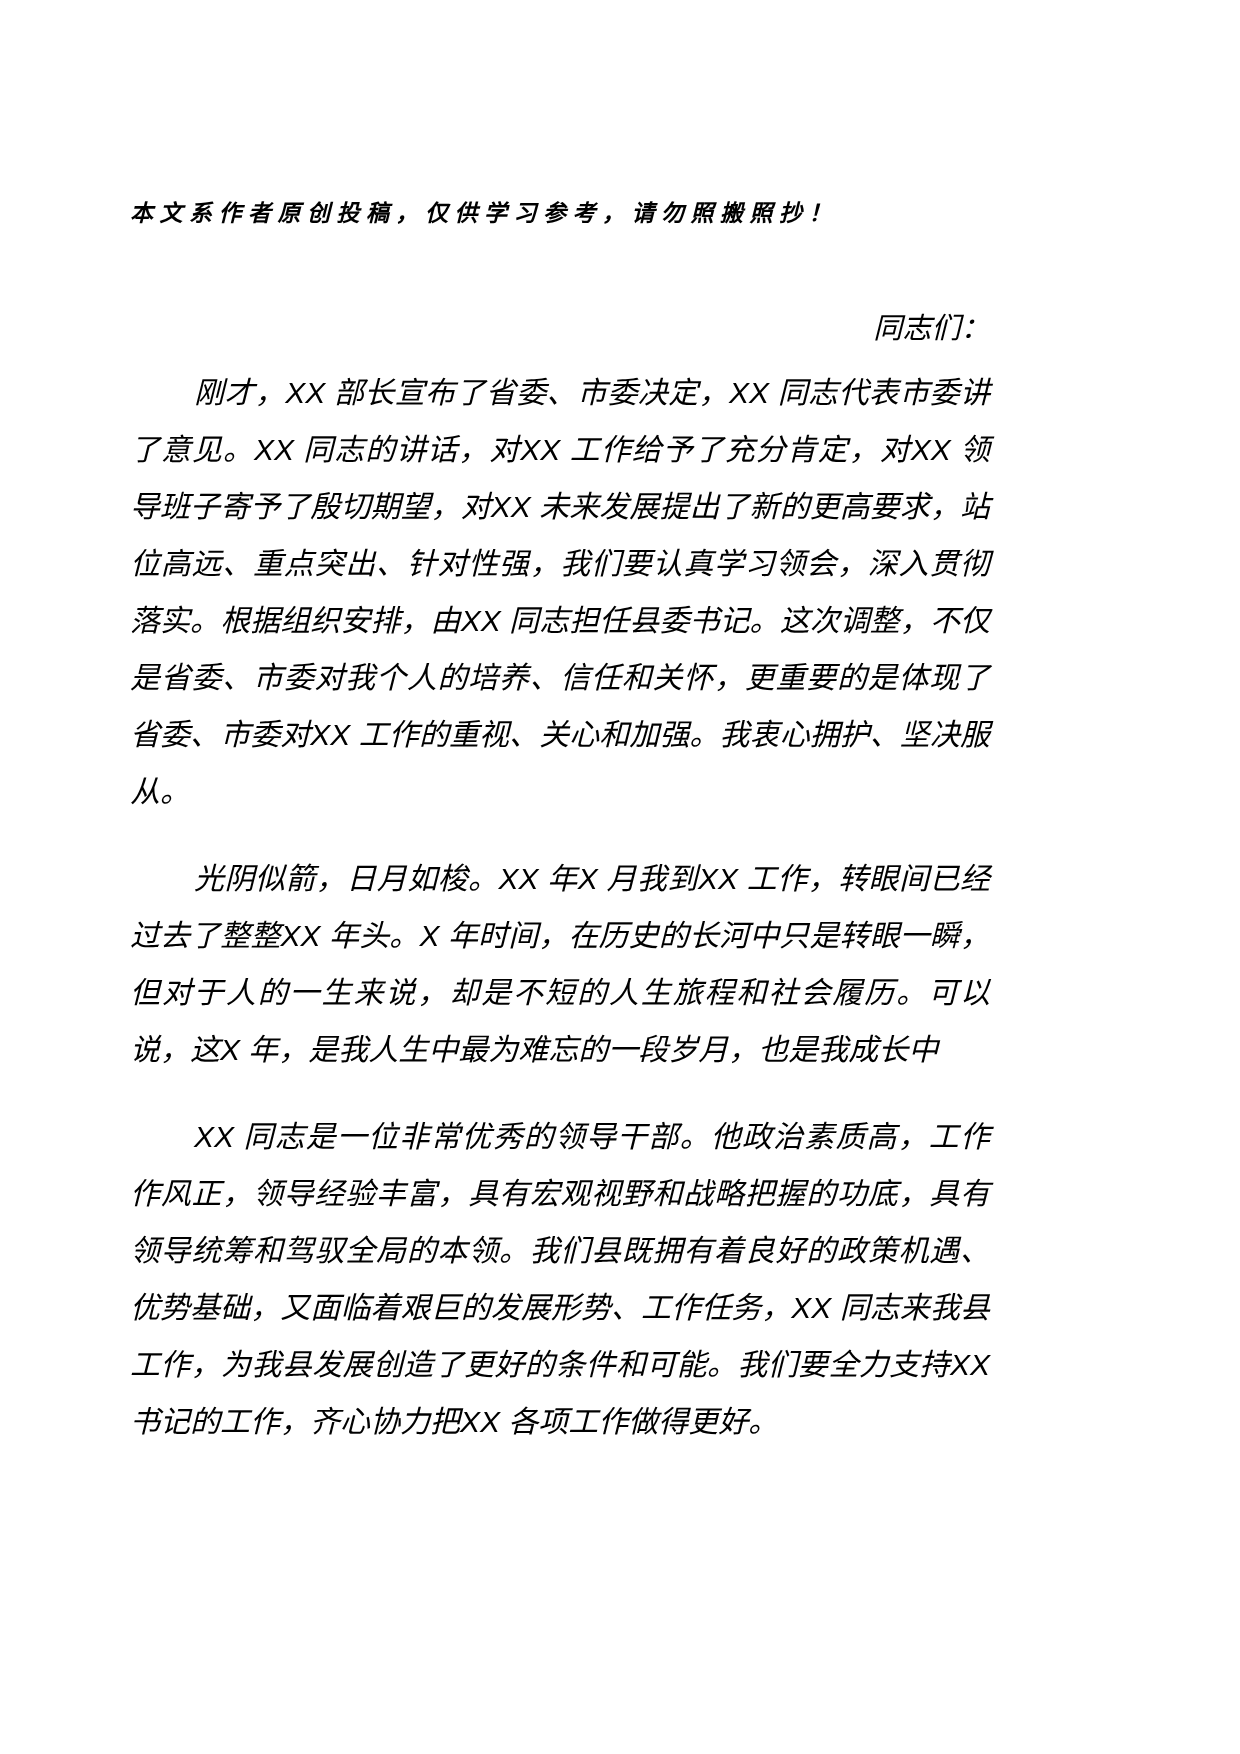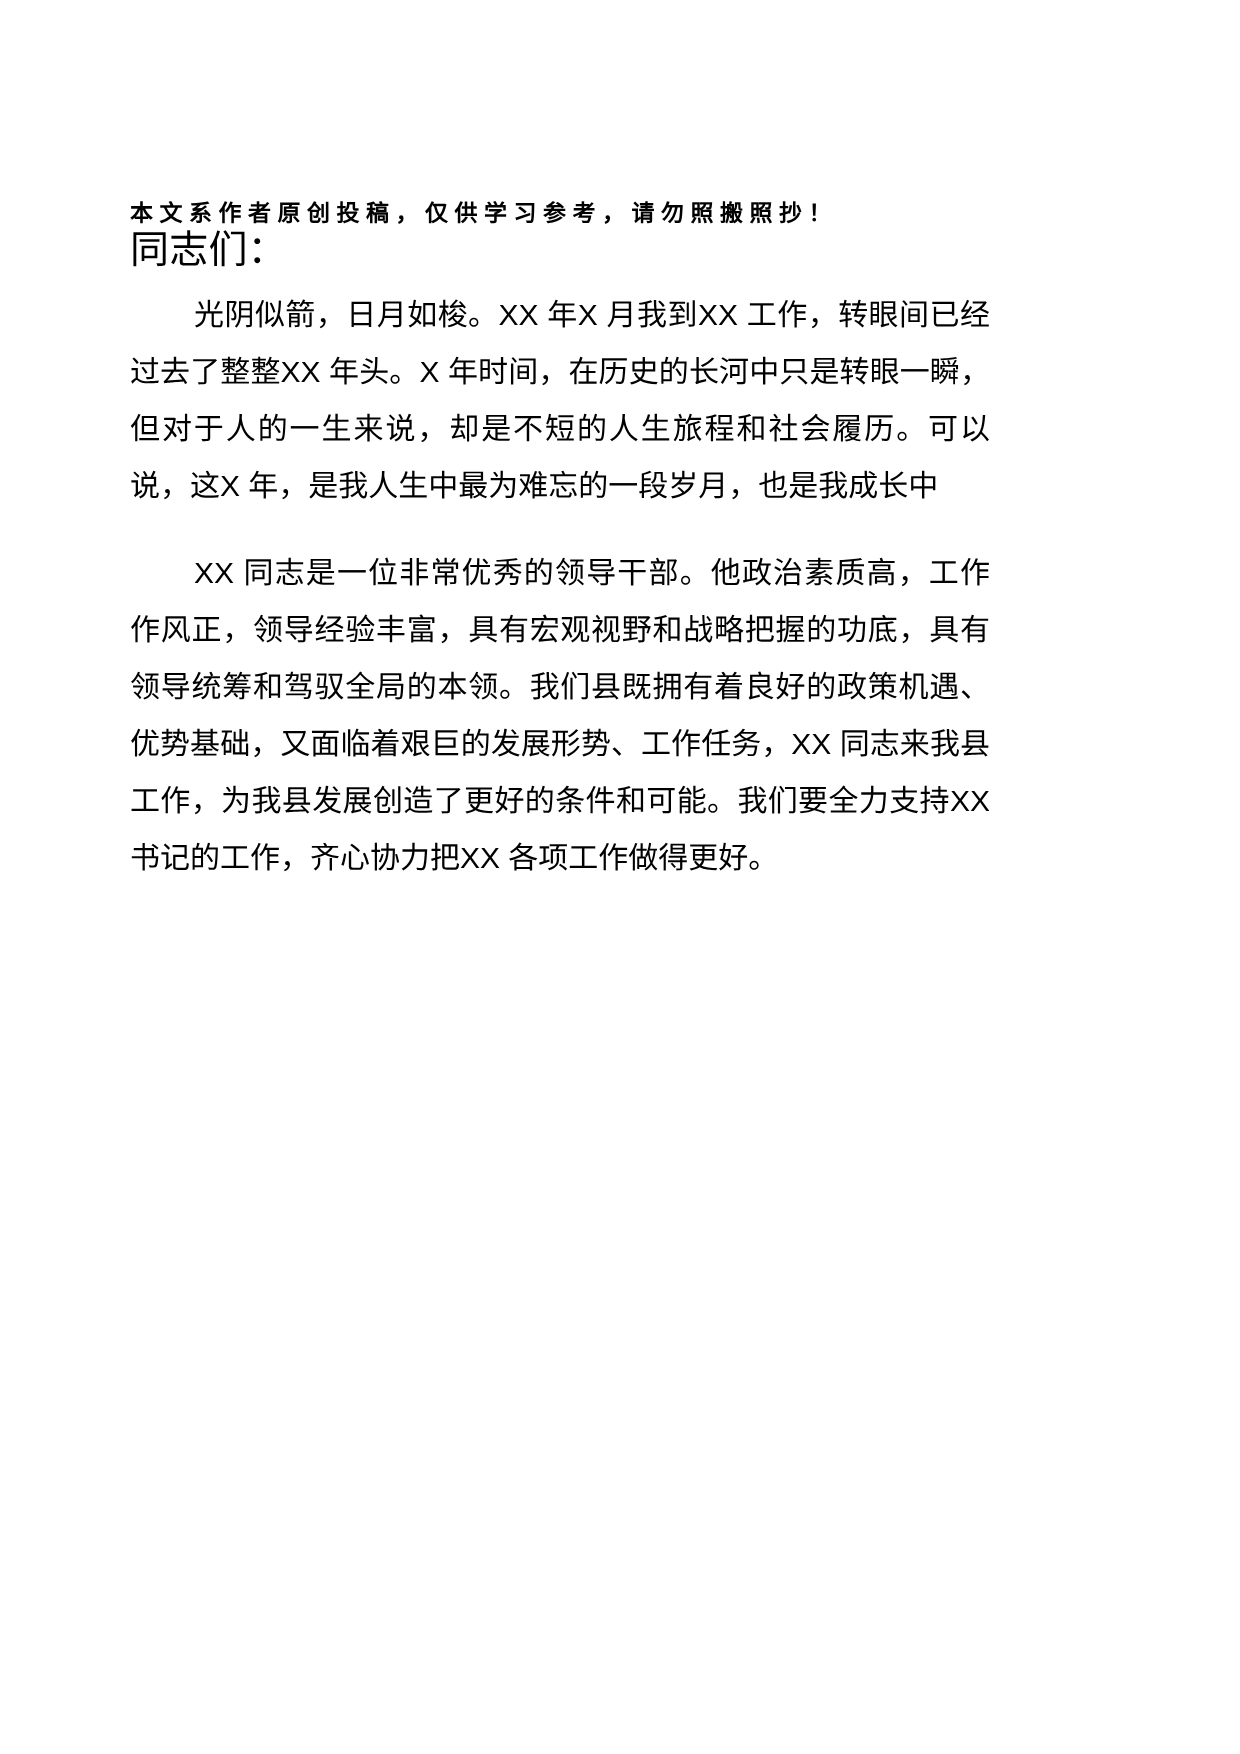--- a/index.html
+++ b/index.html
@@ -11,20 +11,21 @@
   .page {
     position: relative;
     width: 1240px;
     height: 1648px;
     background: #ffffff;
     margin: 0 auto;
     overflow: hidden;
     box-sizing: border-box;
     font-family: "Liberation Sans", "DejaVu Sans", sans-serif;
     color: #000000;
+    font-style: italic;
   }
   .content {
     position: absolute;
     left: 130px;
     top: 0;
     width: 860px;
   }
 
   
   .disclaimer {
@@ -45,25 +46,26 @@
     line-height: 60px;
     font-weight: 700;
     letter-spacing: 16px;
     text-align: center;
     text-indent: 16px;
     color: #000;
   }
 
   
   .salutation {
-    font-size: 39px;
+    margin-top: 78px;
+    font-size: 29px;
     line-height: 40px;
     font-weight: 400;
     letter-spacing: 0.2px;
-    text-align: left;
+    text-align: right;
   }
 
   
   .para {
     margin-top: 14px;
     font-size: 30px;
     line-height: 57px;
     font-weight: 400;
     text-indent: 64px;
     text-align: justify;
@@ -82,19 +84,20 @@
 <body>
 
 <div class="page">
   <div class="content">
 
     <div class="disclaimer">本文系作者原创投稿，仅供学习参考，请勿照搬照抄！</div>
 
 
     <div class="salutation">同志们：</div>
 
+    <p class="para">刚才，XX 部长宣布了省委、市委决定，XX 同志代表市委讲了意见。XX 同志的讲话，对XX 工作给予了充分肯定，对XX 领导班子寄予了殷切期望，对XX 未来发展提出了新的更高要求，站位高远、重点突出、针对性强，我们要认真学习领会，深入贯彻落实。根据组织安排，由XX 同志担任县委书记。这次调整，不仅是省委、市委对我个人的培养、信任和关怀，更重要的是体现了省委、市委对XX 工作的重视、关心和加强。我衷心拥护、坚决服从。</p>
 
     <p class="para">光阴似箭，日月如梭。XX 年X 月我到XX 工作，转眼间已经过去了整整XX 年头。X 年时间，在历史的长河中只是转眼一瞬，但对于人的一生来说，却是不短的人生旅程和社会履历。可以说，这X 年，是我人生中最为难忘的一段岁月，也是我成长中</p>
 
     <p class="para">XX 同志是一位非常优秀的领导干部。他政治素质高，工作作风正，领导经验丰富，具有宏观视野和战略把握的功底，具有领导统筹和驾驭全局的本领。我们县既拥有着良好的政策机遇、优势基础，又面临着艰巨的发展形势、工作任务，XX 同志来我县工作，为我县发展创造了更好的条件和可能。我们要全力支持XX 书记的工作，齐心协力把XX 各项工作做得更好。</p>
 
   </div>
 </div>
 
 </body></html>

